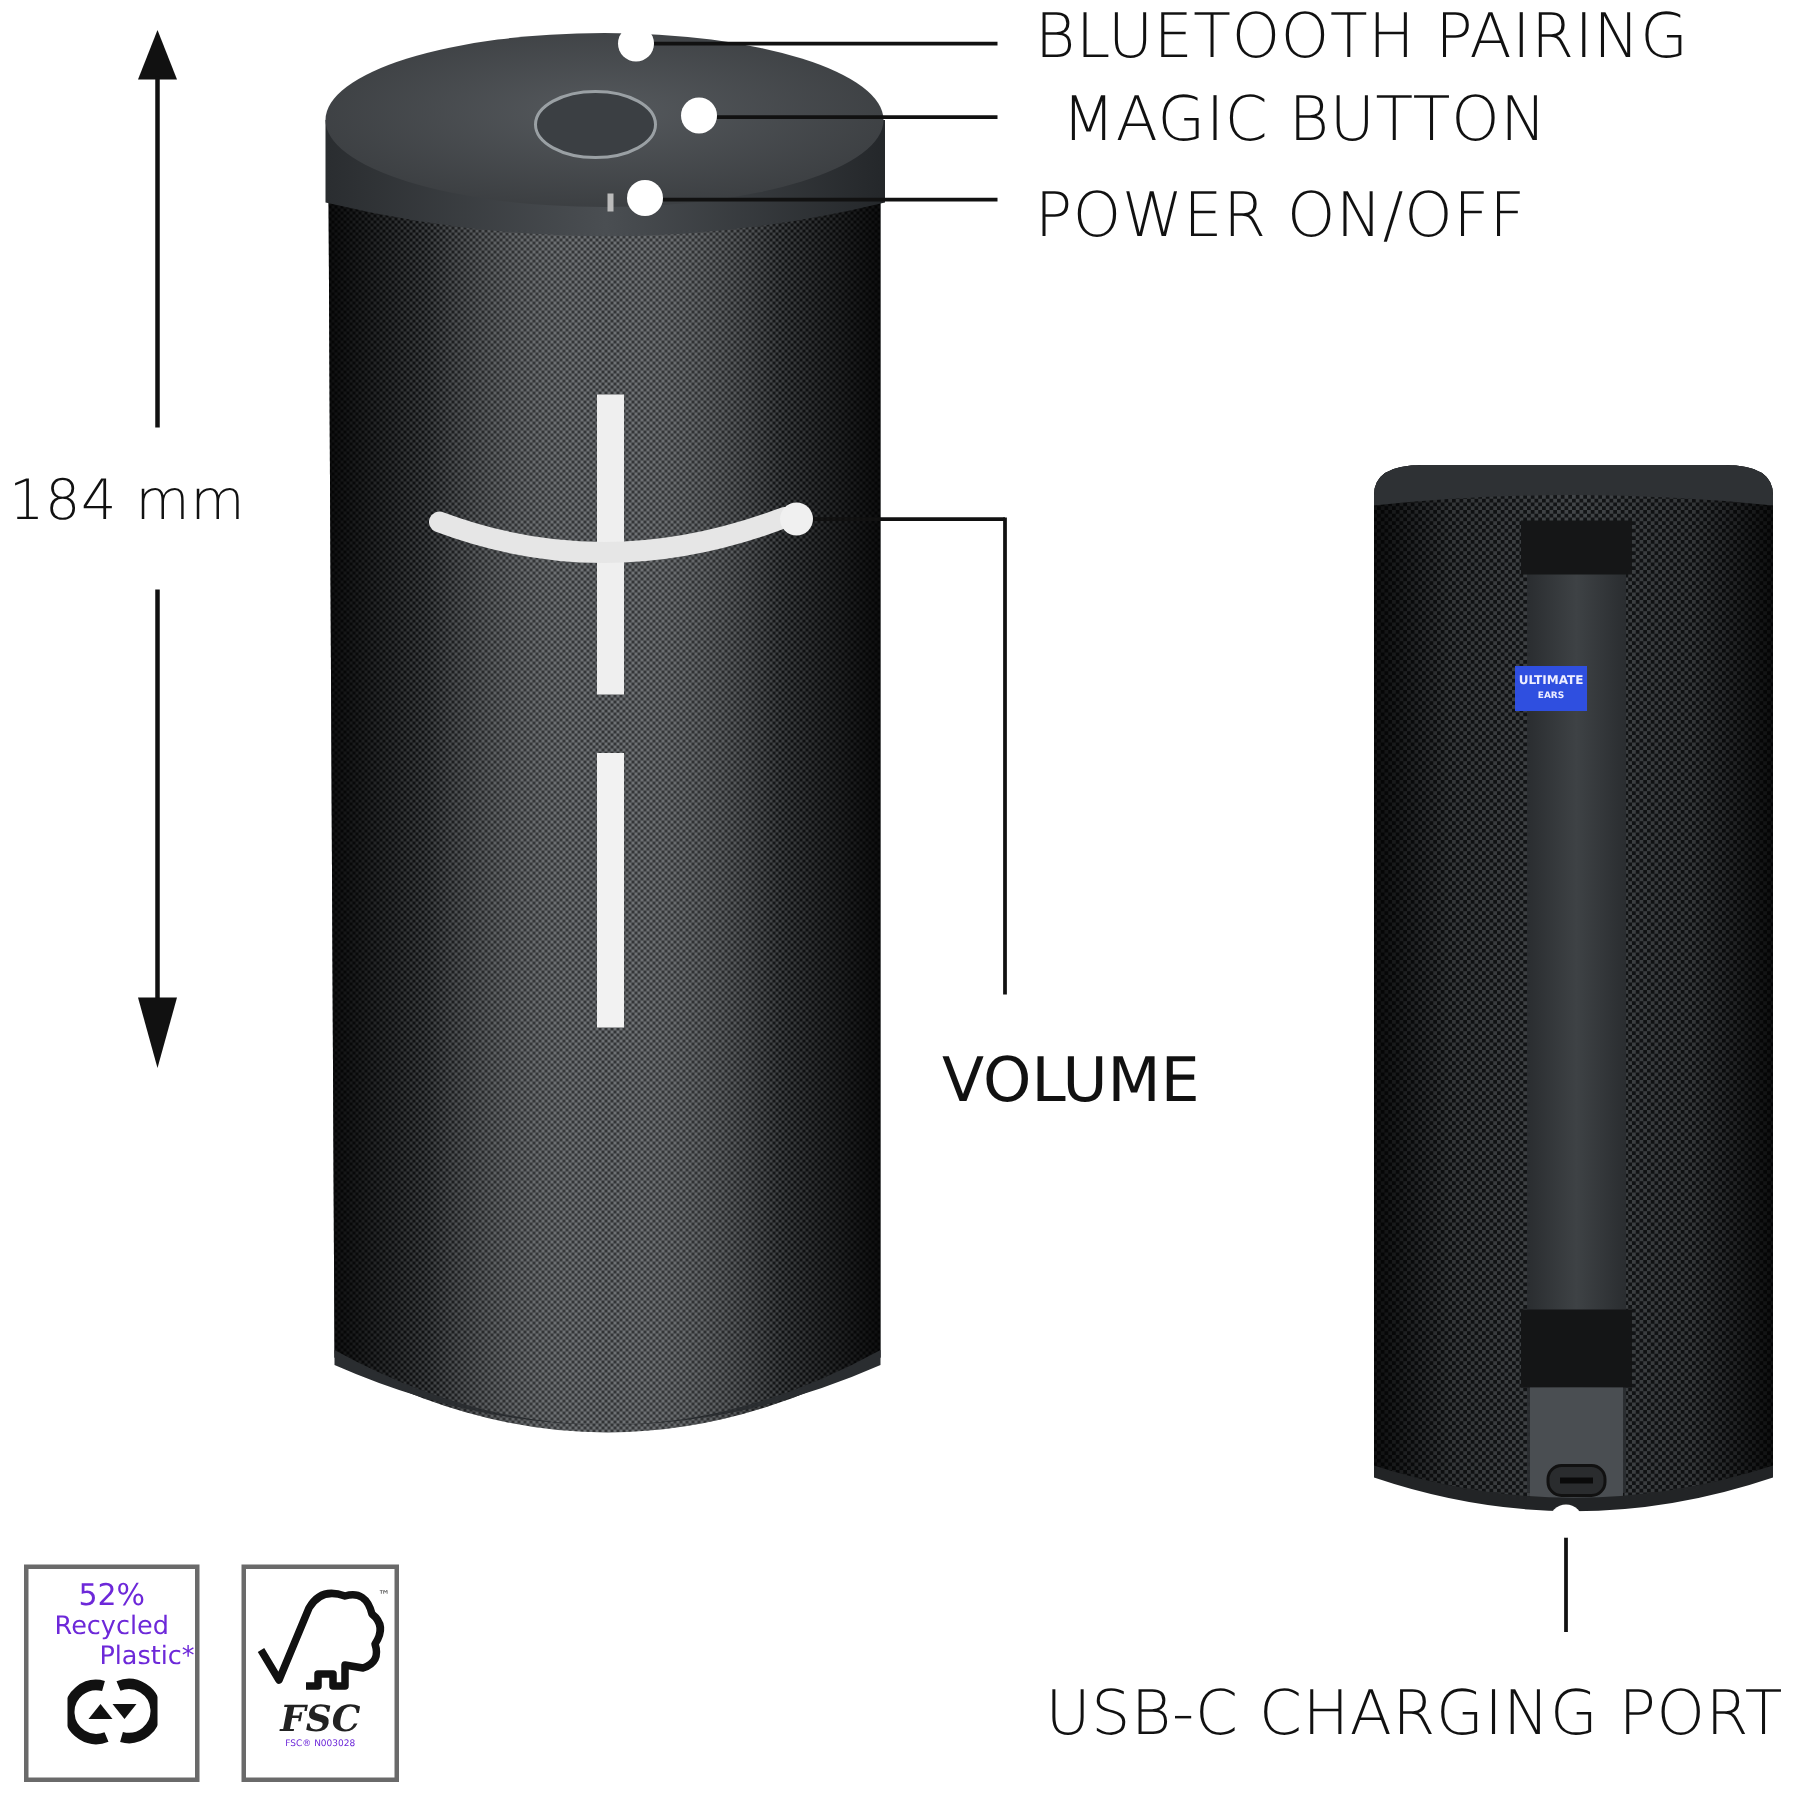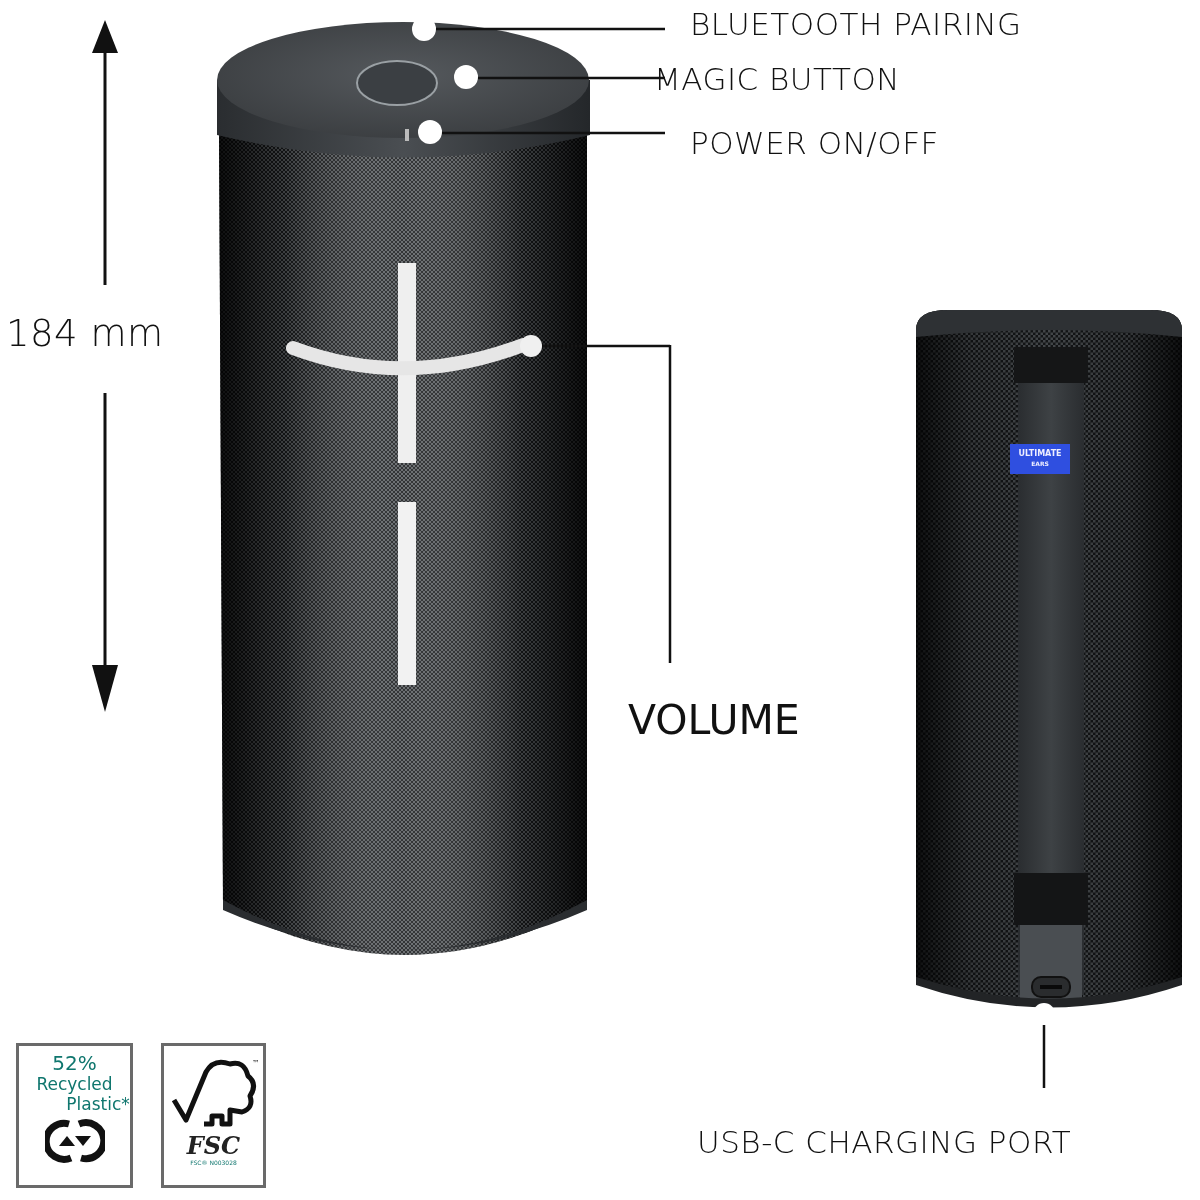--- a/index.html
+++ b/index.html
@@ -1,26 +1,26 @@
 <!DOCTYPE html>
 <html><head>
 <meta charset="utf-8">
 <style>
   html, body { margin: 0; padding: 0; background: #ffffff; }
   body { width: 1200px; height: 1200px; position: relative; overflow: hidden;
          font-family: "DejaVu Sans", sans-serif; color: #111; }
   .abs { position: absolute; }
   .label { position: absolute; font-family: "DejaVu Sans", sans-serif; font-weight: 300;
            letter-spacing: 0.5px; color: #111; white-space: nowrap; }
-  .label-lg { font-size: 31px; line-height: 44px; }
+  .label-lg { font-size: 41px; line-height: 44px; }
   .label-block { font-size: 41px; line-height: 44px; }
   .dim-text { font-size: 37px; }
   svg { display: block; }
   .badge-box { position: absolute; border: 3px solid #6a6a6a; background: #fff; box-sizing: border-box; }
-  .badge-text { font-family: "DejaVu Sans", sans-serif; color: #0f766e; text-align: center; }
+  .badge-text { font-family: "DejaVu Sans", sans-serif; color: #6d28d9; text-align: center; }
   .fsc-text { font-family: "DejaVu Serif", serif; font-weight: bold; color: #222; text-align: center; font-style: italic; }
 </style>
 </head>
 <body>
 
 <div class="abs" style="left:80px; top:15px; width:50px; height:700px;">
   <svg width="50" height="700">
     <polygon points="25,5 12,38 38,38" fill="#111"></polygon>
     <line x1="25" y1="36" x2="25" y2="270" stroke="#111" stroke-width="3"></line>
     <line x1="25" y1="378" x2="25" y2="665" stroke="#111" stroke-width="3"></line>
@@ -82,21 +82,21 @@
 <svg class="abs" style="left:0; top:0;" width="1200" height="1200">
   <line x1="436" y1="29" x2="665" y2="29" stroke="#111" stroke-width="2.5"></line>
   <line x1="478" y1="78" x2="665" y2="78" stroke="#111" stroke-width="2.5"></line>
   <line x1="442" y1="133" x2="665" y2="133" stroke="#111" stroke-width="2.5"></line>
   <line x1="542" y1="346" x2="670" y2="346" stroke="#111" stroke-width="2.5"></line>
   <line x1="670" y1="345" x2="670" y2="663" stroke="#111" stroke-width="2.5"></line>
   <line x1="1044" y1="1025" x2="1044" y2="1088" stroke="#111" stroke-width="2.5"></line>
 </svg>
 
 <div class="label label-lg" style="left:690px; top:2px;">BLUETOOTH PAIRING</div>
-<div class="label label-lg" style="left:654px; top:57px;text-align:center;">MAGIC BUTTON</div>
+<div class="label label-lg" style="left:708px; top:57px;text-align:center;">MAGIC BUTTON</div>
 <div class="label label-lg" style="left:690px; top:121px;">POWER ON/OFF</div>
 
 <div class="abs" style="left:628px; top:698px;">
   <div class="label-block">VOLUME</div>
 </div>
 
 <div class="label label-lg" style="left:662px; top:1120px;margin-left:35px;">USB-C CHARGING PORT</div>
 
 <div class="abs" style="left:908px; top:305px; width:282px; height:725px;">
   <svg width="282" height="725">
@@ -128,21 +128,21 @@
     <rect x="106" y="568" width="74" height="52" fill="#141516"></rect>
     <rect x="112" y="620" width="62" height="75" fill="#4a4e52"></rect>
 
     <rect x="124" y="672" width="38" height="20" rx="9" fill="#2a2c2e" stroke="#111" stroke-width="2"></rect>
     <rect x="132" y="680" width="22" height="4" fill="#0a0a0a"></rect>
 
     <path d="M8,672 Q141,715 274,672 L274,680 Q141,725 8,680 Z" fill="#222426"></path>
   </svg>
 </div>
 
-<div class="abs" style="left:1010px; top:444px; width:60px; height:30px; background:#2f4fe0; text-align:center; color:#eef;">
+<div class="abs" style="left:1010px; top:444px; width:48px; height:30px; background:#2f4fe0; text-align:center; color:#eef;">
   <div style="font-size:8px; font-weight:bold; line-height:12px; padding-top:4px;">ULTIMATE</div>
   <div style="font-size:6px; font-weight:bold; line-height:8px;">EARS</div>
 </div>
 <div class="abs" style="left:1033px; top:1003px; width:22px; height:22px; border-radius:50%; background:#fff;"></div>
 
 <div class="badge-box" style="left:16px; top:1043px; width:117px; height:145px;">
   <div class="badge-text" style="font-size:20px; margin-top:6px; line-height:22px;">52%</div>
   <div class="badge-text" style="font-size:17px; line-height:20px;">Recycled</div>
   <div class="badge-text" style="font-size:17px; line-height:20px;padding-left:47px;">Plastic*</div>
   <svg width="60" height="46" style="margin:4px auto 0;">

